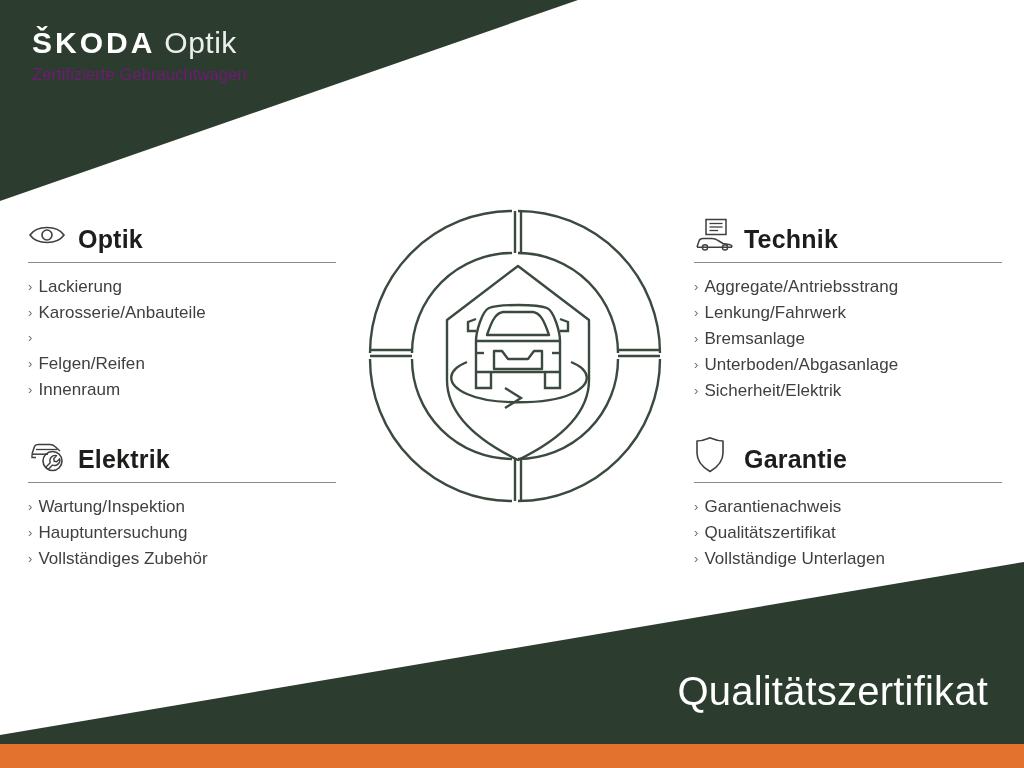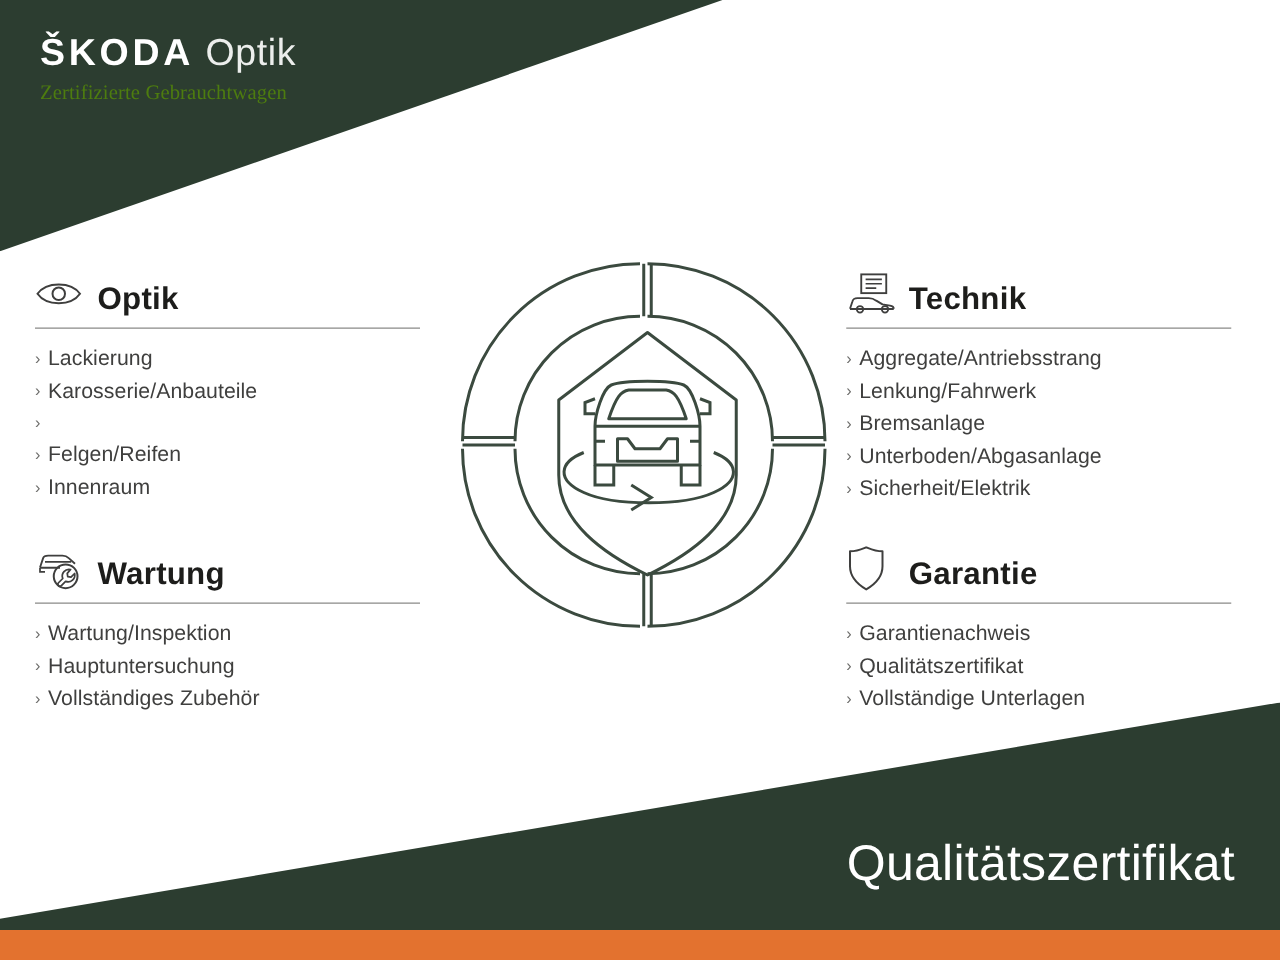--- a/index.html
+++ b/index.html
@@ -62,34 +62,33 @@
   .brand-plus {
     font-weight: 400;
     letter-spacing: 0.5px;
     margin-left: 9px;
     color: #eceeec;
   }
   .brand-line2 {
     font-size: 16.5px;
     line-height: 22px;
     margin-top: 3px;
-    color: #4d7c0f;
+    color: #701a75;
     letter-spacing: 0.1px;
     white-space: nowrap;
-    font-family: Liberation Serif, serif;
   }
 
   
   .col {
     position: absolute;
     z-index: 4;
     width: 308px;
   }
   .col-left  { left: 28px; }
-  .col-right { left: 677px; }
+  .col-right { left: 694px; }
   .row-a { top: 214px; }
   .row-b { top: 434px; }
 
   .sec-head {
     display: flex;
     align-items: flex-end;
     height: 40px;
   }
   .sec-icon {
     width: 44px;
@@ -258,21 +257,21 @@
       <span class="sec-icon">
         <svg width="42" height="36" viewBox="0 0 42 36">
           <path d="M4 17 L6.5 9.5 C7 8, 8.5 7.5, 10.5 7.5 L22 7.5 C24 7.5, 25.5 8, 27 9.5 L32 14" fill="none" stroke="#3f3f3e" stroke-width="1.5" stroke-linejoin="round"></path>
           <line x1="4" y1="17.2" x2="20" y2="17.2" stroke="#3f3f3e" stroke-width="1.5"></line>
           <line x1="8" y1="12.5" x2="29" y2="12.5" stroke="#3f3f3e" stroke-width="1.3"></line>
           <path d="M4 17.2 L4 20.5 L8 20.5" fill="none" stroke="#3f3f3e" stroke-width="1.4"></path>
           <circle cx="24.5" cy="24" r="9.5" fill="none" stroke="#3f3f3e" stroke-width="1.6"></circle>
           <path d="M28.5 18.6 a5.4 5.4 0 0 0 -6.3 7.2 l-3.4 3.4 a1.6 1.6 0 0 0 2.3 2.3 l3.4 -3.4 a5.4 5.4 0 0 0 7.2 -6.3 l-2.9 2.9 l-2.6 -0.4 l-0.4 -2.6 z" fill="none" stroke="#3f3f3e" stroke-width="1.4" stroke-linejoin="round"></path>
         </svg>
       </span>
-      <span class="sec-title">Wartung</span>
+      <span class="sec-title">Elektrik</span>
     </div>
     <div class="sec-rule"></div>
     <ul class="sec-list">
       <li>
           <span class="chev">›</span>
           <span>Wartung/Inspektion</span>
         </li>
       <li>
           <span class="chev">›</span>
           <span>Hauptuntersuchung</span>

